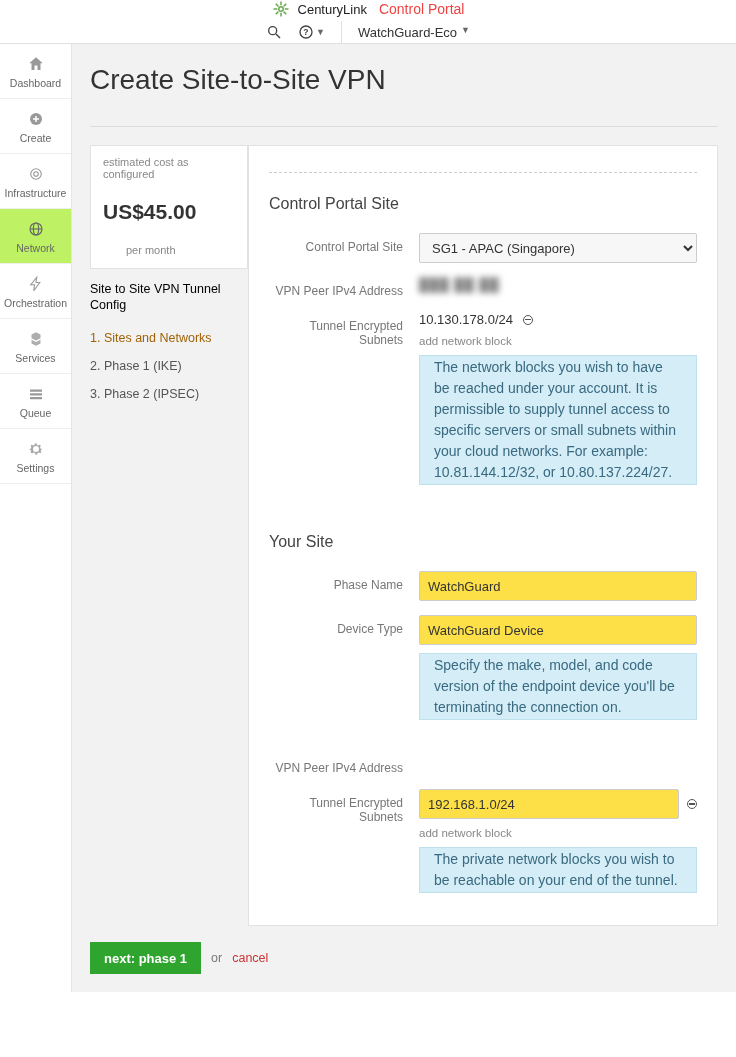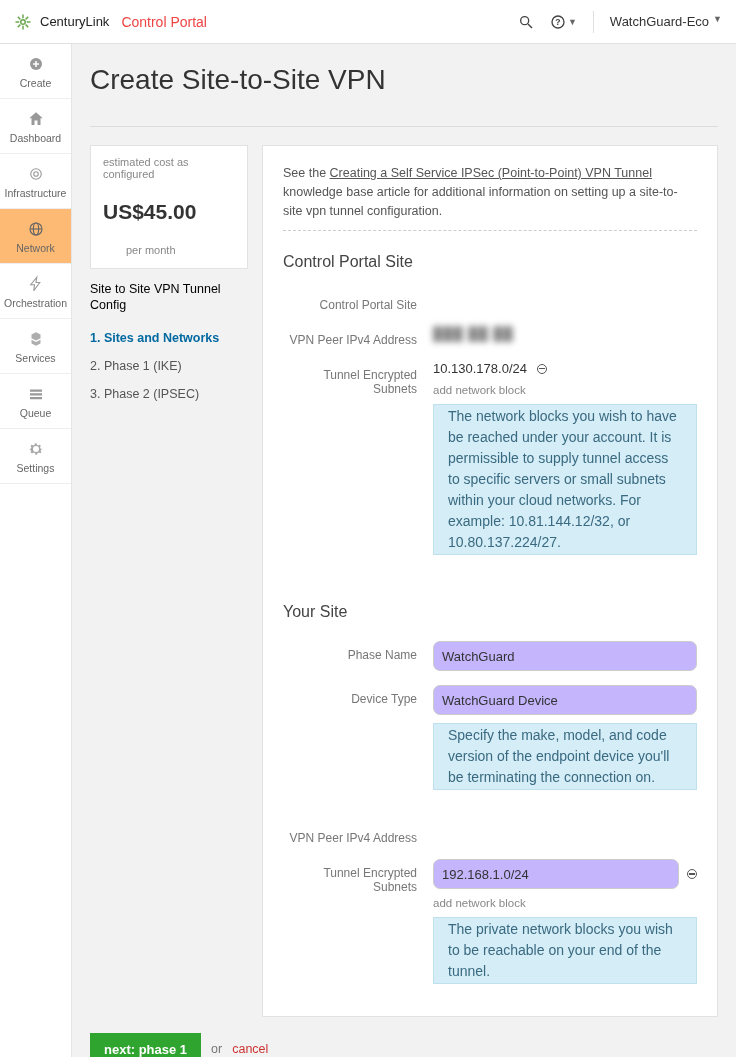--- a/index.html
+++ b/index.html
@@ -10,20 +10,21 @@
   background: #fff;
   width: 736px;
 }
 .header {
   display: flex;
   align-items: center;
   justify-content: space-between;
   height: 44px;
   border-bottom: 1px solid #e0e0e0;
   padding: 0 14px;
+  flex-direction: column;
 }
 .header-left { display: flex; align-items: center; gap: 8px; }
 .logo-icon { width: 18px; height: 18px; }
 .brand { font-size: 13px; color: #222; }
 .brand-sub { font-size: 14px; color: #ef4444; margin-left: 4px; }
 .header-right { display: flex; align-items: center; gap: 16px; }
 .hdr-icon { width: 16px; height: 16px; fill: #444; }
 .hdr-sep { width:1px; height:22px; background:#e0e0e0; }
 .account { font-size: 13px; color: #333; display:flex; gap:4px; cursor:pointer;}
 .caret { font-size: 9px; color:#666; }
@@ -39,50 +40,50 @@
   flex-direction: column;
   align-items: center;
   justify-content: center;
   padding: 11px 2px 9px;
   border-bottom: 1px solid #eee;
   cursor: pointer;
   color: #666;
   font-size: 10.5px;
   gap: 4px;
 }
-.nav-item.active { background: #fdba74; }
+.nav-item.active { background: #bef264; }
 .nav-icon { width: 18px; height: 18px; }
 .main {
   flex: 1;
   background: #f2f2f2;
   padding: 20px 18px 18px 18px;
 }
 .page-title {
   font-size: 28px;
   font-weight: 300;
   color: #333;
   margin-bottom: 18px;
   border-bottom: 1px solid #ddd;
   padding-bottom: 30px;
 }
-.content-row { display: flex; gap: 14px; }
+.content-row { display: flex; }
 .left-col { width: 158px; }
 .cost-card {
   background: #fff;
   border: 1px solid #e2e2e2;
   padding: 10px 12px 12px;
   margin-bottom: 12px;
 }
 .cost-sub { font-size: 11px; color: #888; }
 .cost-amount { font-size: 21px; font-weight: 600; color: #333; margin: 20px 0; }
 .cost-per { font-size: 11px; color: #888; padding-left: 23px; }
 .config-title { font-size: 12.5px; color: #000000; margin-bottom: 10px; line-height:1.3; }
 .step-list { list-style: none; }
 .step-list li { font-size: 12.5px; color: #555; padding: 7px 0; cursor:pointer; }
-.step-list li.cur { font-weight: 700; color: #0369a1; }
+.step-list li.cur { font-weight: 400; color: #a16207; }
 .right-col {
   flex: 1;
   background: #fff;
   border: 1px solid #e2e2e2;
   padding: 18px 20px;
 }
 .intro { font-size: 12.5px; color: #555; line-height: 1.5; margin-bottom: 10px; }
 .intro a { color: #555; text-decoration: underline; }
 .dashed { border: none; border-top: 1px dashed #ccc; margin: 8px 0 22px; }
 .section-h { font-size: 16px; color: #444; margin-bottom: 20px; font-weight:400; }
@@ -92,21 +93,21 @@
 select, input[type=text] {
   width: 100%;
   height: 30px;
   border: 1px solid #ccc;
   border-radius: 2px;
   font-size: 13px;
   padding: 0 8px;
   color: #333;
   background:#f7f7f7;
 }
-input[type=text] { background:#c4b5fd;border-radius:7px; }
+input[type=text] { background:#fde047; }
 .subnet-line { display:flex; align-items:center; gap:10px; font-size:13px; color:#333; }
 .subnet-rm { width:10px; height:10px; border:1.5px solid #555; border-radius:50%; position:relative; cursor:pointer;}
 .subnet-rm::before { content:""; position:absolute; left:1px; right:1px; top:3.2px; height:1.5px; background:#555;}
 .add-link { font-size: 11.5px; color: #888; margin-top: 8px; cursor:pointer; }
 .info-box {
   background: #d4edf7;
   border: 1px solid #bfe1ee;
   color: #3a6a80;
   font-size: 14px;
   line-height: 1.5;
@@ -165,31 +166,31 @@
     <div class="account">
       <span>WatchGuard-Eco</span>
       <span class="caret">▼</span>
     </div>
   </div>
 </div>
 
 <div class="layout">
   <div class="sidebar">
     <div class="nav-item">
+      <svg class="nav-icon" viewBox="0 0 24 24" fill="#999">
+          <path d="M12 3l9 8h-3v9h-4v-6h-4v6H6v-9H3z"></path>
+        </svg>
+      <span>Dashboard</span>
+    </div>
+    <div class="nav-item">
       <svg class="nav-icon" viewBox="0 0 24 24">
           <circle cx="12" cy="12" r="8" fill="#999"></circle>
           <path d="M12 8v8M8 12h8" stroke="#fff" stroke-width="2"></path>
         </svg>
       <span>Create</span>
-    </div>
-    <div class="nav-item">
-      <svg class="nav-icon" viewBox="0 0 24 24" fill="#999">
-          <path d="M12 3l9 8h-3v9h-4v-6h-4v6H6v-9H3z"></path>
-        </svg>
-      <span>Dashboard</span>
     </div>
     <div class="nav-item">
       <svg class="nav-icon" viewBox="0 0 24 24" fill="none" stroke="#999" stroke-width="1.5">
           <circle cx="12" cy="12" r="7"></circle>
           <circle cx="12" cy="12" r="3"></circle>
         </svg>
       <span>Infrastructure</span>
     </div>
     <div class="nav-item active">
       <svg class="nav-icon" viewBox="0 0 24 24" fill="none" stroke="#666" stroke-width="1.5">
@@ -239,29 +240,31 @@
         </div>
         <div class="config-title">Site to Site VPN Tunnel Config</div>
         <ul class="step-list">
           <li class="cur">1. Sites and Networks</li>
           <li>2. Phase 1 (IKE)</li>
           <li>3. Phase 2 (IPSEC)</li>
         </ul>
       </div>
 
       <div class="right-col">
-        <p class="intro">
-          <span>See the </span><a href="#">Creating a Self Service IPSec (Point-to-Point) VPN Tunnel</a><span> knowledge base article for additional information on setting up a site-to-site vpn tunnel configuration.</span>
-        </p>
         <hr class="dashed">
 
         <h2 class="section-h">Control Portal Site</h2>
 
         <div class="form-row">
           <div class="form-label">Control Portal Site</div>
+          <div class="form-ctrl">
+            <select>
+              <option>SG1 - APAC (Singapore)</option>
+            </select>
+          </div>
         </div>
 
         <div class="form-row">
           <div class="form-label">VPN Peer IPv4 Address</div>
           <div class="form-ctrl">
             <span class="blurred">███ ██ ██</span>
           </div>
         </div>
 
         <div class="form-row">

